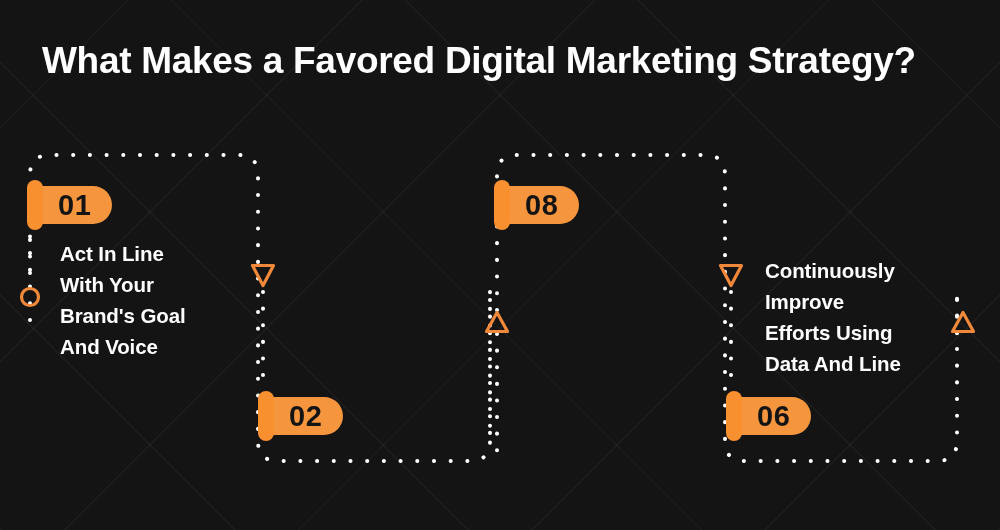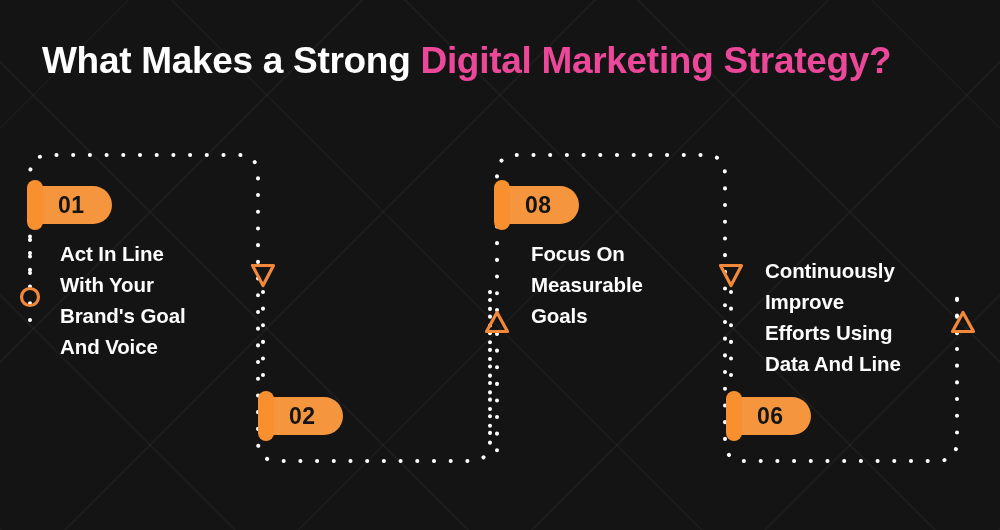--- a/index.html
+++ b/index.html
@@ -24,38 +24,38 @@
   }
   #svg-layer{position:absolute;left:0;top:0;width:1000px;height:530px;}
 
   
   #title{
     position:absolute;left:42px;top:40px;
     font-size:37px;font-weight:bold;letter-spacing:-0.3px;
     color:#ffffff;white-space:nowrap;
     font-family:"Liberation Sans", sans-serif;
   }
-  #title .accent{color:#ec4899;}
+  #title .accent{color:#ffffff;}
 
   
   .badge{position:absolute;height:50px;}
   .badge .bar{
     position:absolute;left:0;top:0;width:16px;height:50px;
     background:#F9902F;border-radius:8px;z-index:2;
   }
   .badge .pill{
     position:absolute;left:9px;top:6px;height:38px;min-width:76px;
     background:#F5963F;
     border-radius:4px 19px 19px 4px;
     z-index:1;
     display:flex;align-items:center;
   }
   .badge .num{
     margin-left:22px;
-    font-size:23px;font-weight:bold;color:#141414;
+    font-size:29px;font-weight:bold;color:#141414;
     letter-spacing:0.5px;line-height:1;
     font-family:"Liberation Sans", sans-serif;
   }
 
   
   .item-text{
     position:absolute;
     font-size:20.5px;font-weight:bold;color:#FDFDFD;
     line-height:31px;letter-spacing:-0.1px;
     font-family:"Liberation Sans", sans-serif;
@@ -89,21 +89,21 @@
     <path d="M252.5,265.5 L273.5,265.5 L263,285.5 Z" fill="none" stroke="#F2893A" stroke-width="3.2" stroke-linejoin="round"></path>
 
     <path d="M486.5,331.5 L507.5,331.5 L497,312.5 Z" fill="none" stroke="#F2893A" stroke-width="3.2" stroke-linejoin="round"></path>
 
     <path d="M720.5,265.5 L741.5,265.5 L731,285.5 Z" fill="none" stroke="#F2893A" stroke-width="3.2" stroke-linejoin="round"></path>
 
     <path d="M952.5,331.5 L973.5,331.5 L963,312.5 Z" fill="none" stroke="#F2893A" stroke-width="3.2" stroke-linejoin="round"></path>
   </svg>
 
   <div id="title">
-    <span>What Makes a Strong </span><span class="accent">Digital Marketing Strategy?</span>
+    <span>What Makes a Favored </span><span class="accent">Digital Marketing Strategy?</span>
   </div>
 
   <div class="badge" style="left:27px;top:180px;">
     <div class="pill">
       <span class="num">01</span>
     </div>
     <div class="bar"></div>
   </div>
   <div class="item-text" style="left:60px;top:238px;width:185px;">Act In Line
 With Your
@@ -116,23 +116,20 @@
     </div>
     <div class="bar"></div>
   </div>
 
   <div class="badge" style="left:494px;top:180px;">
     <div class="pill">
       <span class="num">08</span>
     </div>
     <div class="bar"></div>
   </div>
-  <div class="item-text" style="left:531px;top:238px;width:195px;">Focus On
-Measurable
-Goals</div>
 
   <div class="badge" style="left:726px;top:391px;">
     <div class="pill">
       <span class="num">06</span>
     </div>
     <div class="bar"></div>
   </div>
   <div class="item-text" style="left:765px;top:255px;width:215px;">Continuously
 Improve
 Efforts Using

